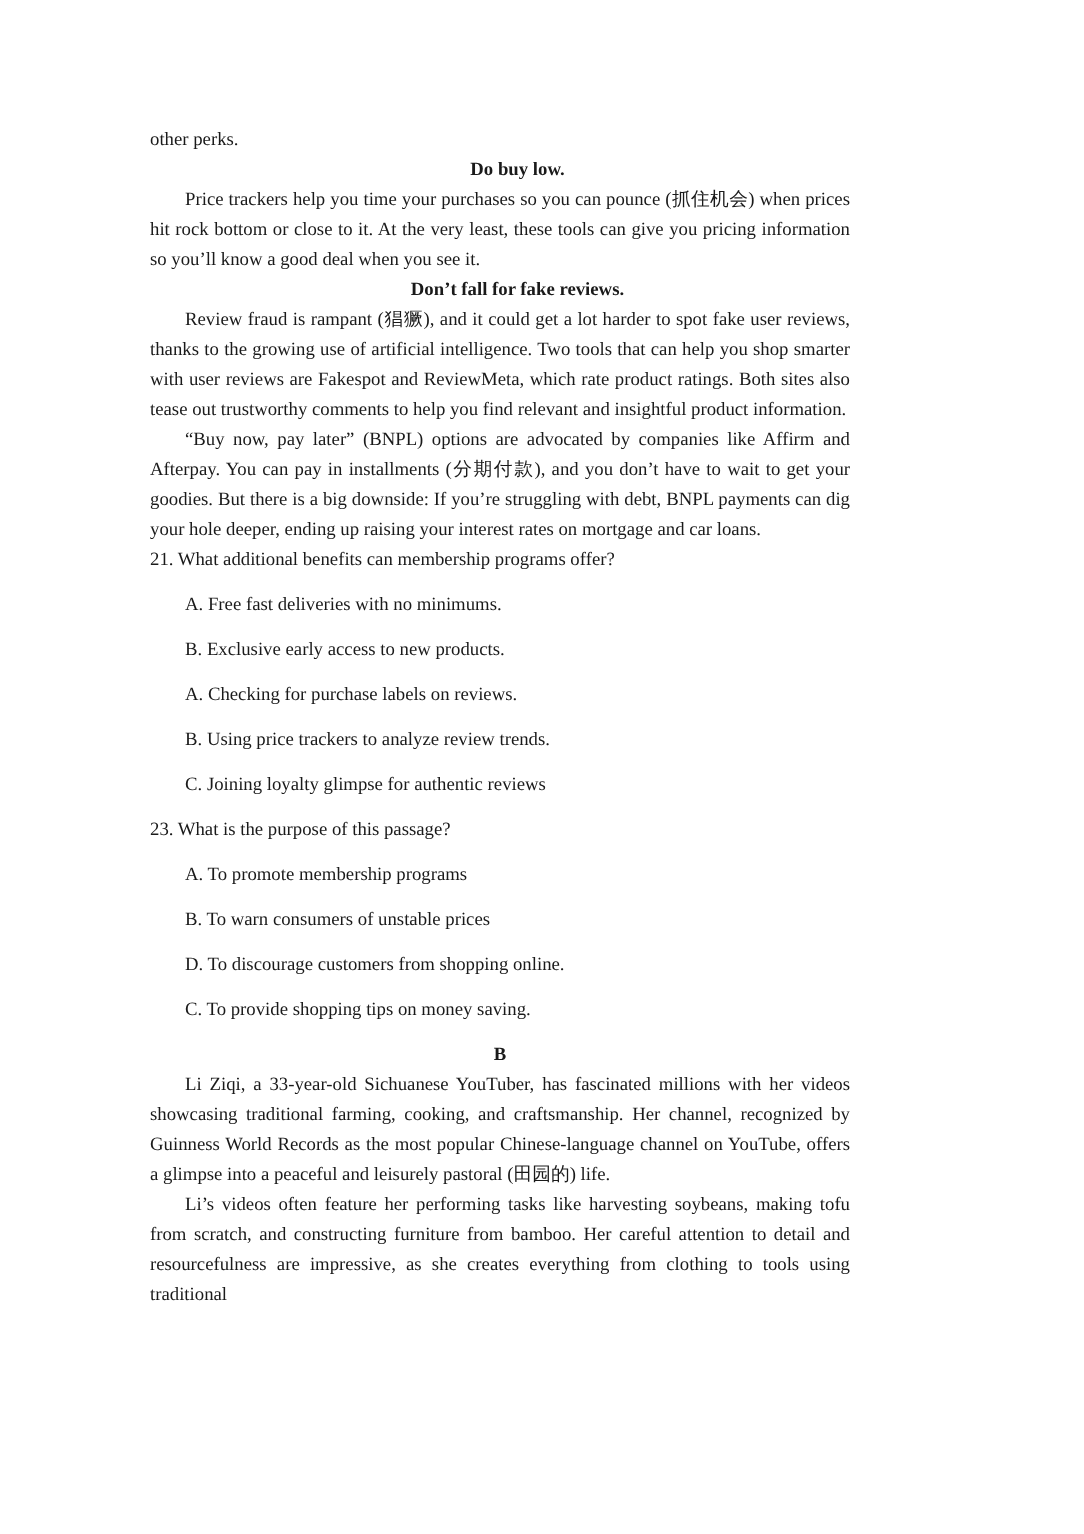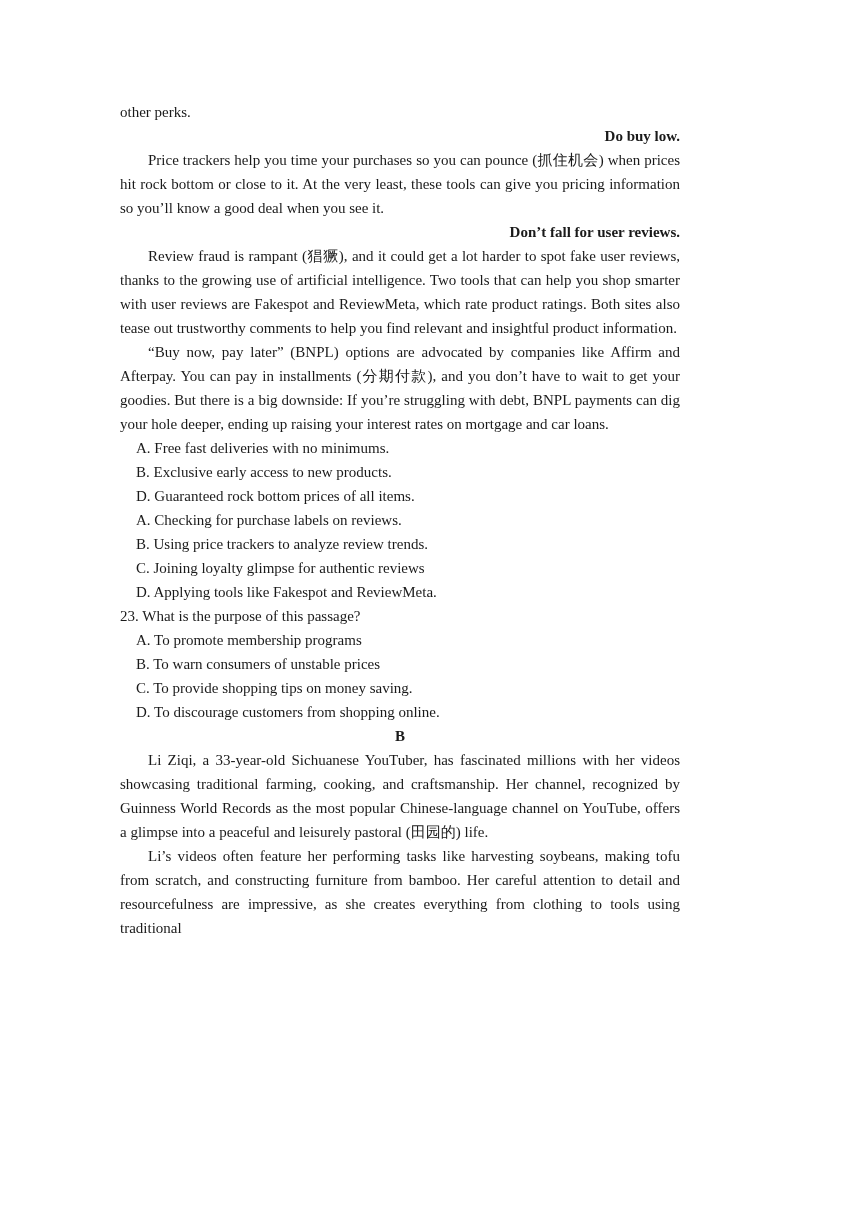--- a/index.html
+++ b/index.html
@@ -40,75 +40,74 @@
   .para.indent {
     text-indent: 28px;
     font-family: Liberation Serif, serif;
   }
   .subhead {
     margin: 0;
     font-size: 15px;
     line-height: 24px;
     font-weight: bold;
     text-indent: 28px;
-    text-align: right;
+    text-align: center;
   }
   .section-letter {
     margin: 0;
     font-size: 15px;
     line-height: 24px;
     font-weight: bold;
     text-align: center;
   }
 
   
   .question {
     margin: 0;
     font-size: 15px;
     line-height: 24px;
     text-align: left;
   }
   .option {
-    margin: 0;
+    margin: 12px;
     font-size: 15px;
     line-height: 24px;
     text-align: left;
     padding-left: 16px;
   }
 </style>
 </head>
 <body>
 
 <div class="page">
   <div class="content">
 
     <p class="para">other perks.</p>
 
     <p class="subhead">Do buy low.</p>
     <p class="para indent">Price trackers help you time your purchases so you can pounce (抓住机会) when prices hit rock bottom or close to it. At the very least, these tools can give you pricing information so you’ll know a good deal when you see it.</p>
 
-    <p class="subhead">Don’t fall for user reviews.</p>
+    <p class="subhead">Don’t fall for fake reviews.</p>
     <p class="para indent">Review fraud is rampant (猖獗), and it could get a lot harder to spot fake user reviews, thanks to the growing use of artificial intelligence. Two tools that can help you shop smarter with user reviews are Fakespot and ReviewMeta, which rate product ratings. Both sites also tease out trustworthy comments to help you find relevant and insightful product information.</p>
 
     <p class="para indent">“Buy now, pay later” (BNPL) options are advocated by companies like Affirm and Afterpay. You can pay in installments (分期付款), and you don’t have to wait to get your goodies. But there is a big downside: If you’re struggling with debt, BNPL payments can dig your hole deeper, ending up raising your interest rates on mortgage and car loans.</p>
 
+    <p class="question">21. What additional benefits can membership programs offer?</p>
     <p class="option">A. Free fast deliveries with no minimums.</p>
     <p class="option">B. Exclusive early access to new products.</p>
-    <p class="option">D. Guaranteed rock bottom prices of all items.</p>
 
     <p class="option">A. Checking for purchase labels on reviews.</p>
     <p class="option">B. Using price trackers to analyze review trends.</p>
     <p class="option">C. Joining loyalty glimpse for authentic reviews</p>
-    <p class="option">D. Applying tools like Fakespot and ReviewMeta.</p>
 
     <p class="question">23. What is the purpose of this passage?</p>
     <p class="option">A. To promote membership programs</p>
     <p class="option">B. To warn consumers of unstable prices</p>
+    <p class="option">D. To discourage customers from shopping online.</p>
     <p class="option">C. To provide shopping tips on money saving.</p>
-    <p class="option">D. To discourage customers from shopping online.</p>
 
     <p class="section-letter">B</p>
 
     <p class="para indent">Li Ziqi, a 33-year-old Sichuanese YouTuber, has fascinated millions with her videos showcasing traditional farming, cooking, and craftsmanship. Her channel, recognized by Guinness World Records as the most popular Chinese-language channel on YouTube, offers a glimpse into a peaceful and leisurely pastoral (田园的) life.</p>
     <p class="para indent">Li’s videos often feature her performing tasks like harvesting soybeans, making tofu from scratch, and constructing furniture from bamboo. Her careful attention to detail and resourcefulness are impressive, as she creates everything from clothing to tools using traditional</p>
 
   </div>
 </div>
 
 </body></html>

